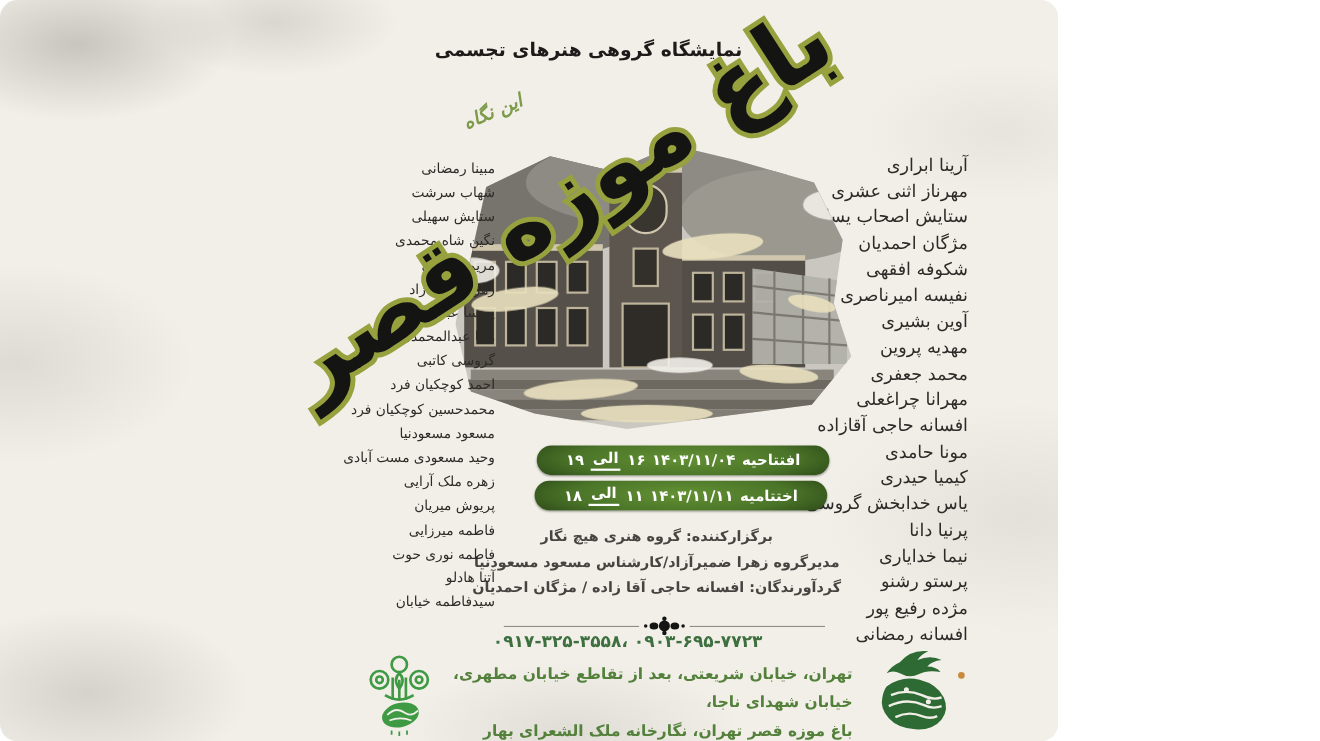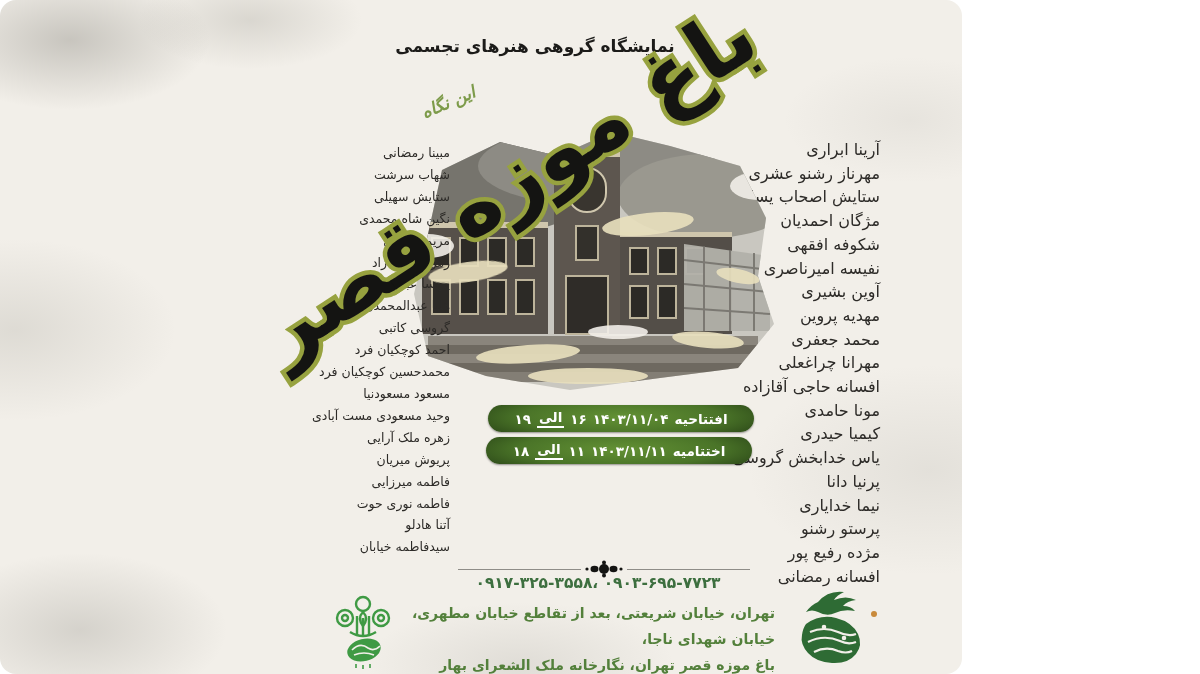--- a/index.html
+++ b/index.html
@@ -50,21 +50,21 @@
   .pill .ely{border-bottom:2px solid #fff;padding:0 2px 1px 2px;}
   
   .credits{position:absolute;left:397px;top:477px;width:400px;text-align:center;
     font-size:13px;font-weight:bold;color:#454441;}
   .credits div{line-height:23px;}
   
   .divider{position:absolute;left:458px;top:560px;width:292px;height:18px;display:flex;
     align-items:center;z-index:2;}
   .divider .line{flex:1;height:0;border-top:1px solid #8f8d88;}
   
-  .phones{position:absolute;left:448px;top:574px;width:300px;text-align:center;direction:ltr;
+  .phones{position:absolute;left:448px;top:574px;width:300px;text-align:left;direction:ltr;
     font-size:15.5px;font-weight:bold;color:#3d6f3f;letter-spacing:.5px;}
   
   .address{position:absolute;left:373px;top:600px;width:402px;text-align:center;
     font-size:14px;font-weight:bold;color:#53803b;}
   .address div{line-height:26px;text-align:right;}
   
   .logo-left{position:absolute;left:328px;top:592px;}
   .logo-right{position:absolute;left:788px;top:580px;}
 </style>
 </head>
@@ -151,21 +151,21 @@
     </svg>
 
     <div class="callig">
       <span class="back" aria-hidden="true">باغ موزه قصر</span>
       <span class="front">باغ موزه قصر</span>
     </div>
     <div class="script-note">این نگاه</div>
 
     <div class="names names-right">
         <div class="name">آرینا ابراری</div>
-        <div class="name">مهرناز رشنو عشری</div>
+        <div class="name">مهرناز اثنی عشری</div>
         <div class="name">ستایش اصحاب یسار</div>
         <div class="name">مژگان احمدیان</div>
         <div class="name">شکوفه افقهی</div>
         <div class="name">نفیسه امیرناصری</div>
         <div class="name">آوین بشیری</div>
         <div class="name">مهدیه پروین</div>
         <div class="name">محمد جعفری</div>
         <div class="name">مهرانا چراغعلی</div>
         <div class="name">افسانه حاجی آقازاده</div>
         <div class="name">مونا حامدی</div>
@@ -207,20 +207,25 @@
       <span>۱۹</span>
     </div>
     <div class="pill pill-close rtl">
       <span>اختتامیه</span>
       <span>۱۴۰۳/۱۱/۱۱</span>
       <span>۱۱</span>
       <span class="ely">الی</span>
       <span>۱۸</span>
     </div>
 
+    <div class="credits">
+        <div>برگزارکننده: گروه هنری هیچ نگار</div>
+        <div>مدیرگروه زهرا ضمیرآزاد/کارشناس مسعود مسعودنیا</div>
+        <div>گردآورندگان: افسانه حاجی آقا زاده / مژگان احمدیان</div>
+      </div>
 
     <div class="divider">
       <div class="line"></div>
       <svg width="46" height="18" viewBox="0 0 46 18" fill="#141412">
         <circle cx="23" cy="9" r="5"></circle>
         <ellipse cx="13.5" cy="9" rx="4" ry="3.2"></ellipse>
         <ellipse cx="32.5" cy="9" rx="4" ry="3.2"></ellipse>
         <circle cx="23" cy="2.5" r="2"></circle>
         <circle cx="23" cy="15.5" r="2"></circle>
         <circle cx="6" cy="9" r="1.6"></circle>

